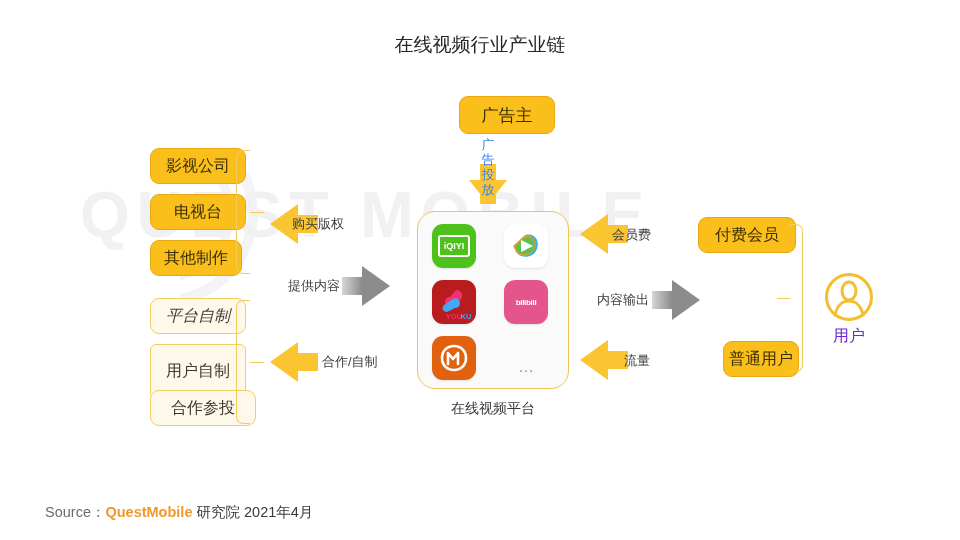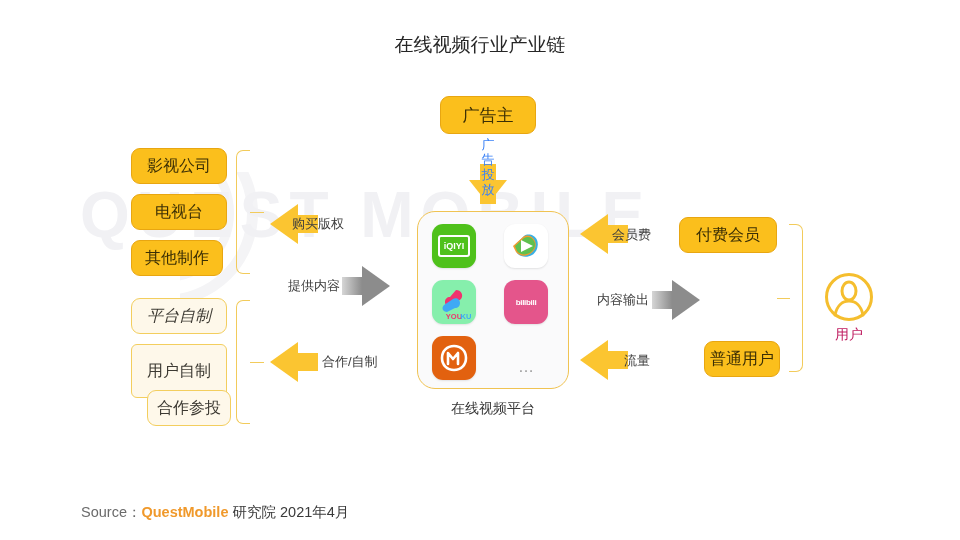--- a/index.html
+++ b/index.html
@@ -60,20 +60,21 @@
 
   
   .box {
     position: absolute;
     display: flex;
     align-items: center;
     justify-content: center;
     border-radius: 9px;
     font-size: 16px;
     white-space: nowrap;
+    margin-left: 19px;
   }
   .box-solid {
     background: #FBBF1C;
     border: 1.4px solid #E8A611;
     color: #3b2f05;
   }
   .box-light {
     background: #FEF8EA;
     border: 1.4px solid #F3CE5E;
     color: #3d3a33;
@@ -184,21 +185,21 @@
   .app-iqiyi .inner {
     width: 32px; height: 22px;
     border: 2.5px solid #ffffff;
     border-radius: 3px;
     display: flex; align-items: center; justify-content: center;
     font-size: 9px; font-weight: bold; color: #ffffff;
     letter-spacing: 0px;
     font-family: "Liberation Sans", sans-serif;
   }
   .app-tencent { background: #ffffff; }
-  .app-youku { background: #86efac; }
+  .app-youku { background: #b91c1c; }
   .app-bili { background: #E4558B; }
   .app-bili .inner {
     font-size: 8px; font-weight: bold; color: #ffffff;
     letter-spacing: -0.3px;
   }
   .app-mango { background: #E2610F; }
   .app-dots {
     width: 44px; height: 44px;
     display: flex; align-items: flex-end; justify-content: center;
     color: #9a9a9a; font-size: 16px; padding-bottom: 4px;
@@ -216,32 +217,32 @@
   .user-icon {
     position: absolute;
     left: 824px; top: 272px;
     width: 50px; height: 50px;
   }
   .user-caption {
     position: absolute;
     left: 812px; top: 326px;
     width: 74px;
     text-align: center;
-    font-size: 14px;
-    color: #be185d;
+    font-size: 16px;
+    color: #6d28d9;
   }
 
   
   .footer {
     position: absolute;
     left: 45px; top: 503px;
     font-size: 14.5px;
     white-space: nowrap;
   }
-  .footer .src { color: #6b6b6b; margin-left: 36px; }
+  .footer .src { color: #6b6b6b; }
   .footer .qm { color: #F0992B; font-weight: bold; }
   .footer .rest { color: #3a3a3a; }
 </style>
 </head>
 <body>
 
 <div id="stage">
 
   <div class="wm-ring wm-r1"></div>
   <div class="wm-ring wm-r2"></div>
@@ -262,21 +263,21 @@
   </div>
   <div class="bracket bracket-right" style="left:236px; top:150px; width:14px; height:124px;"></div>
   <div class="bracket-stem" style="left:250px; top:212px; width:14px;"></div>
 
   <div class="box box-light" style="left:131px; top:298px; width:96px; height:36px;font-style:italic;">
     <span>平台自制</span>
   </div>
   <div class="box box-light" style="left:131px; top:344px; width:96px; height:54px;border-radius:6px;">
     <span>用户自制</span>
   </div>
-  <div class="box box-light" style="left:147px; top:390px; width:84px; height:36px;text-align:center;">
+  <div class="box box-light" style="left:131px; top:390px; width:106px; height:36px;text-align:center;">
     <span>合作参投</span>
   </div>
   <div class="bracket bracket-right" style="left:236px; top:300px; width:14px; height:124px;"></div>
   <div class="bracket-stem" style="left:250px; top:362px; width:14px;"></div>
 
   <div class="arrow-left-y" style="left:270px; top:204px;"></div>
   <div class="arrow-label" style="left:292px; top:215px;">购买版权</div>
 
   <div class="arrow-right-g" style="left:362px; top:266px;"></div>
   <div class="arrow-label" style="left:288px; top:277px;">提供内容</div>

